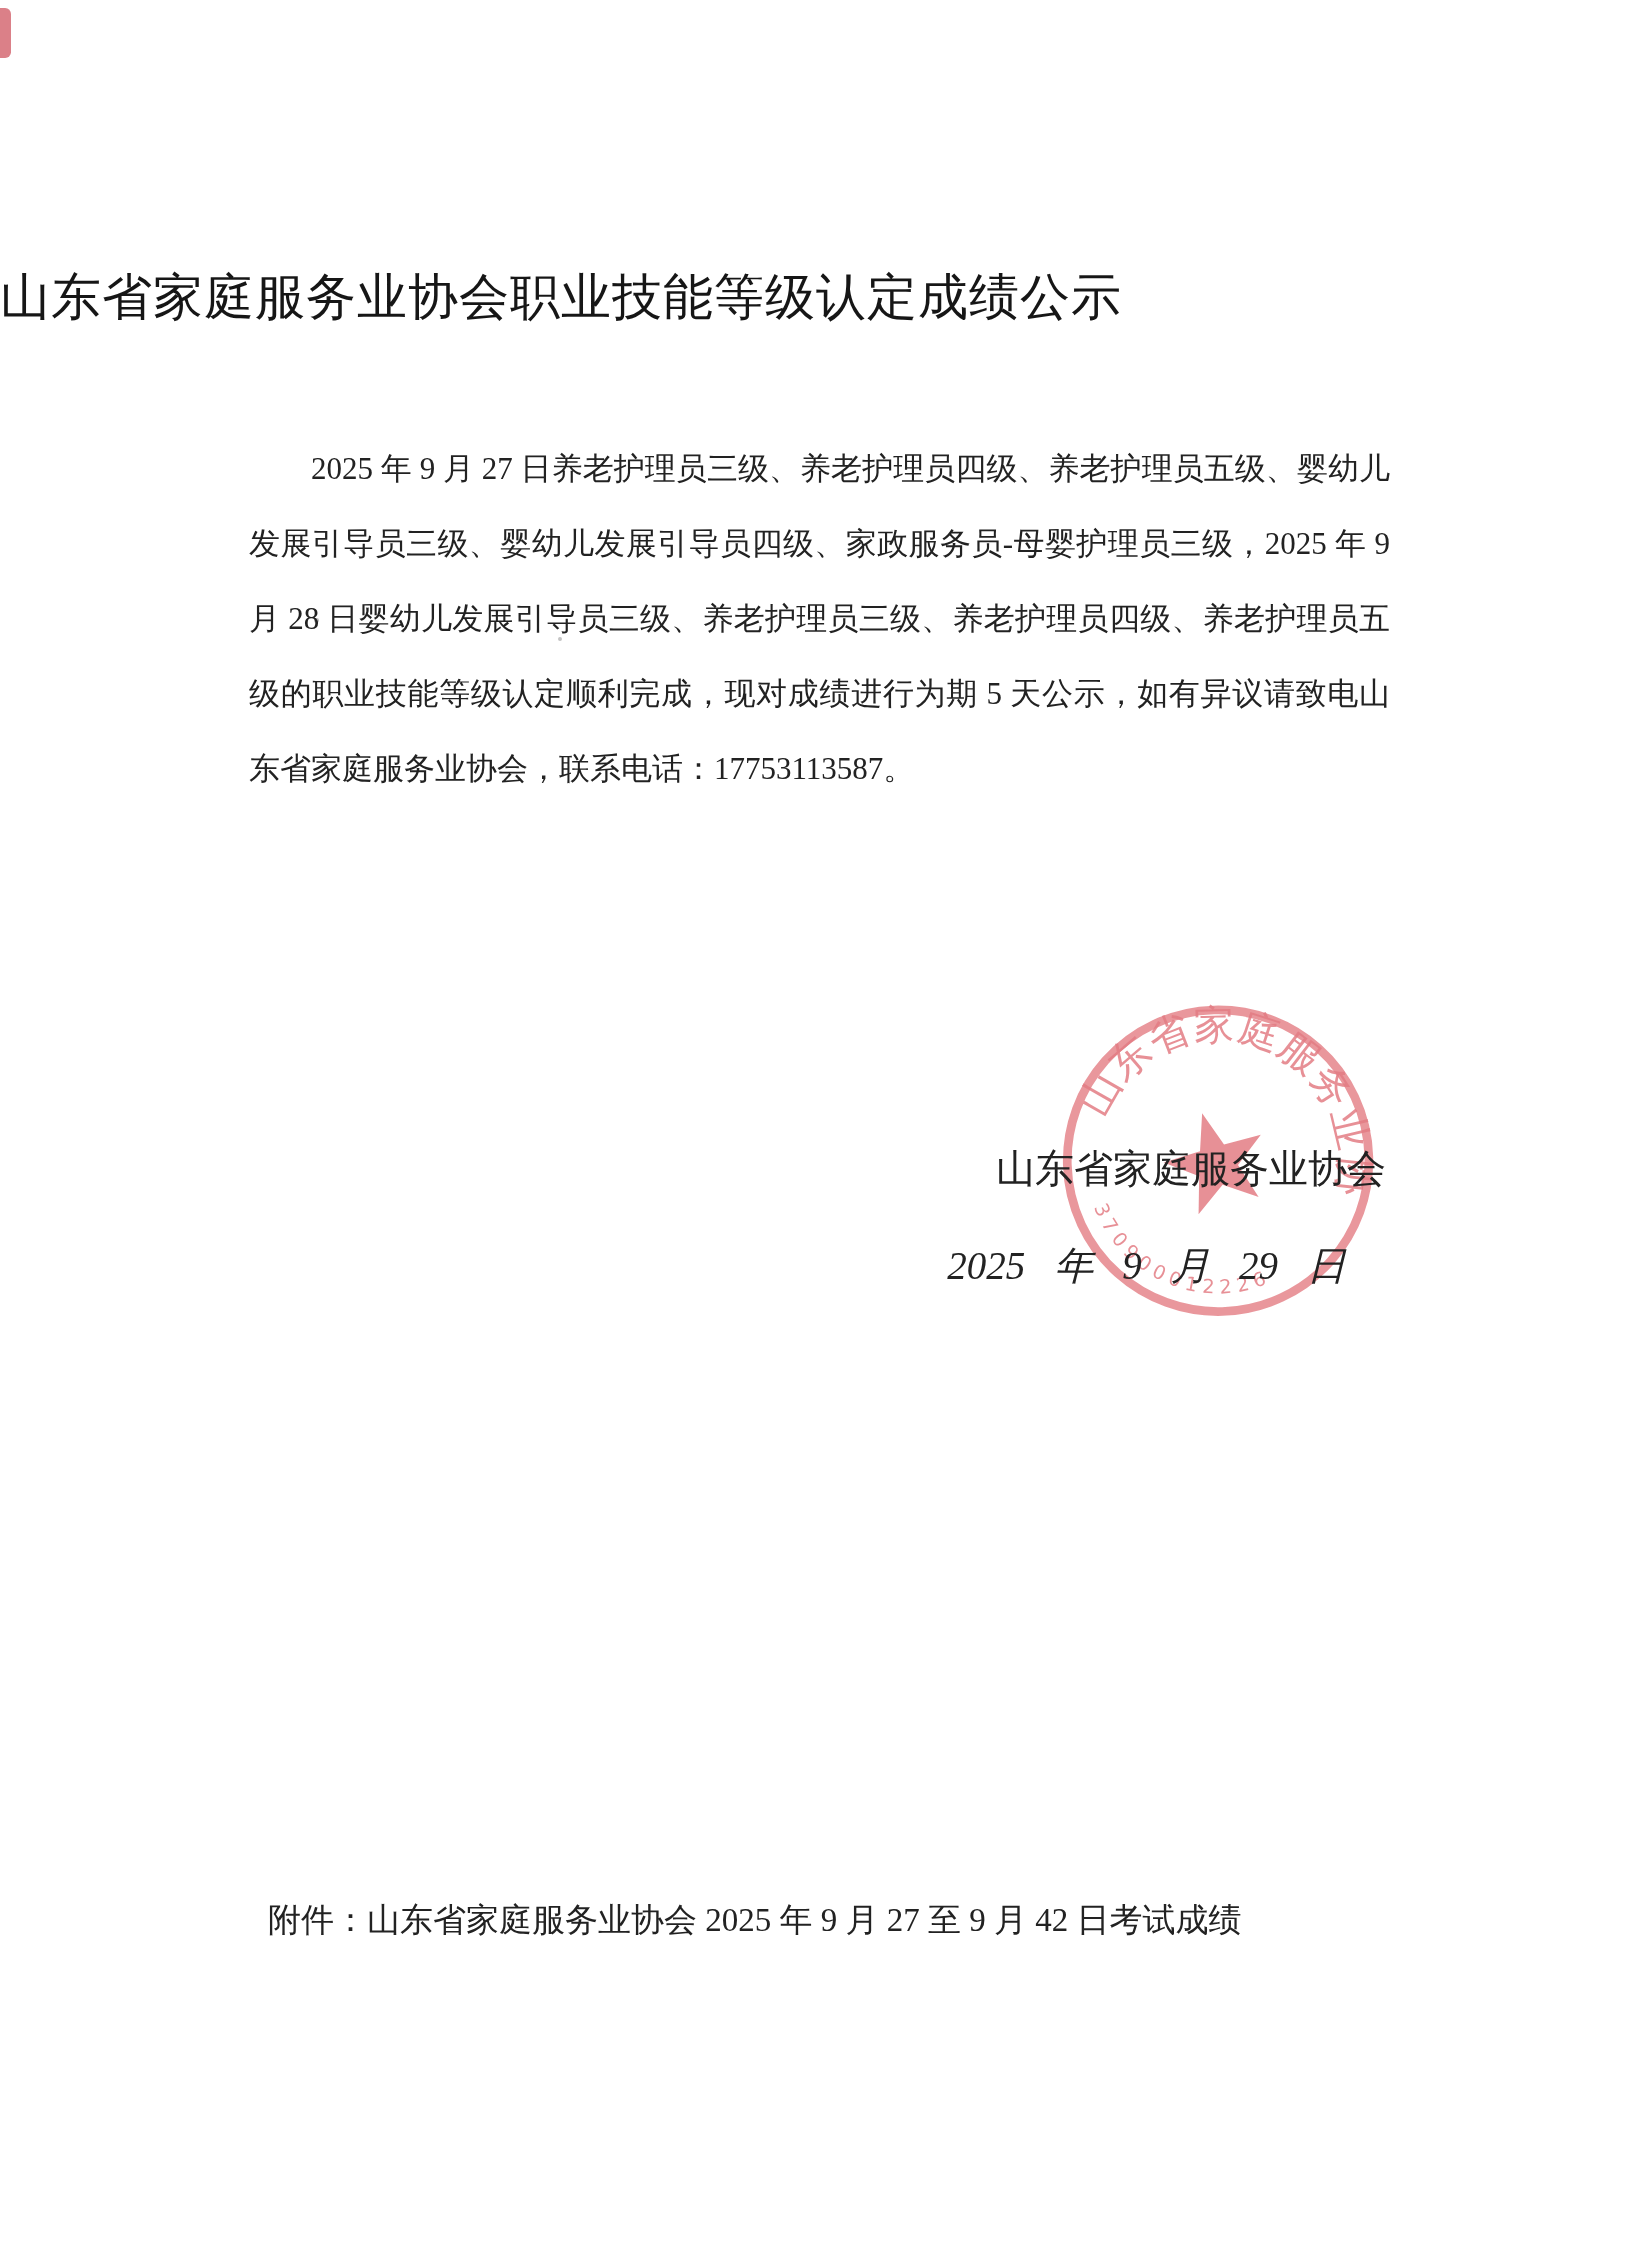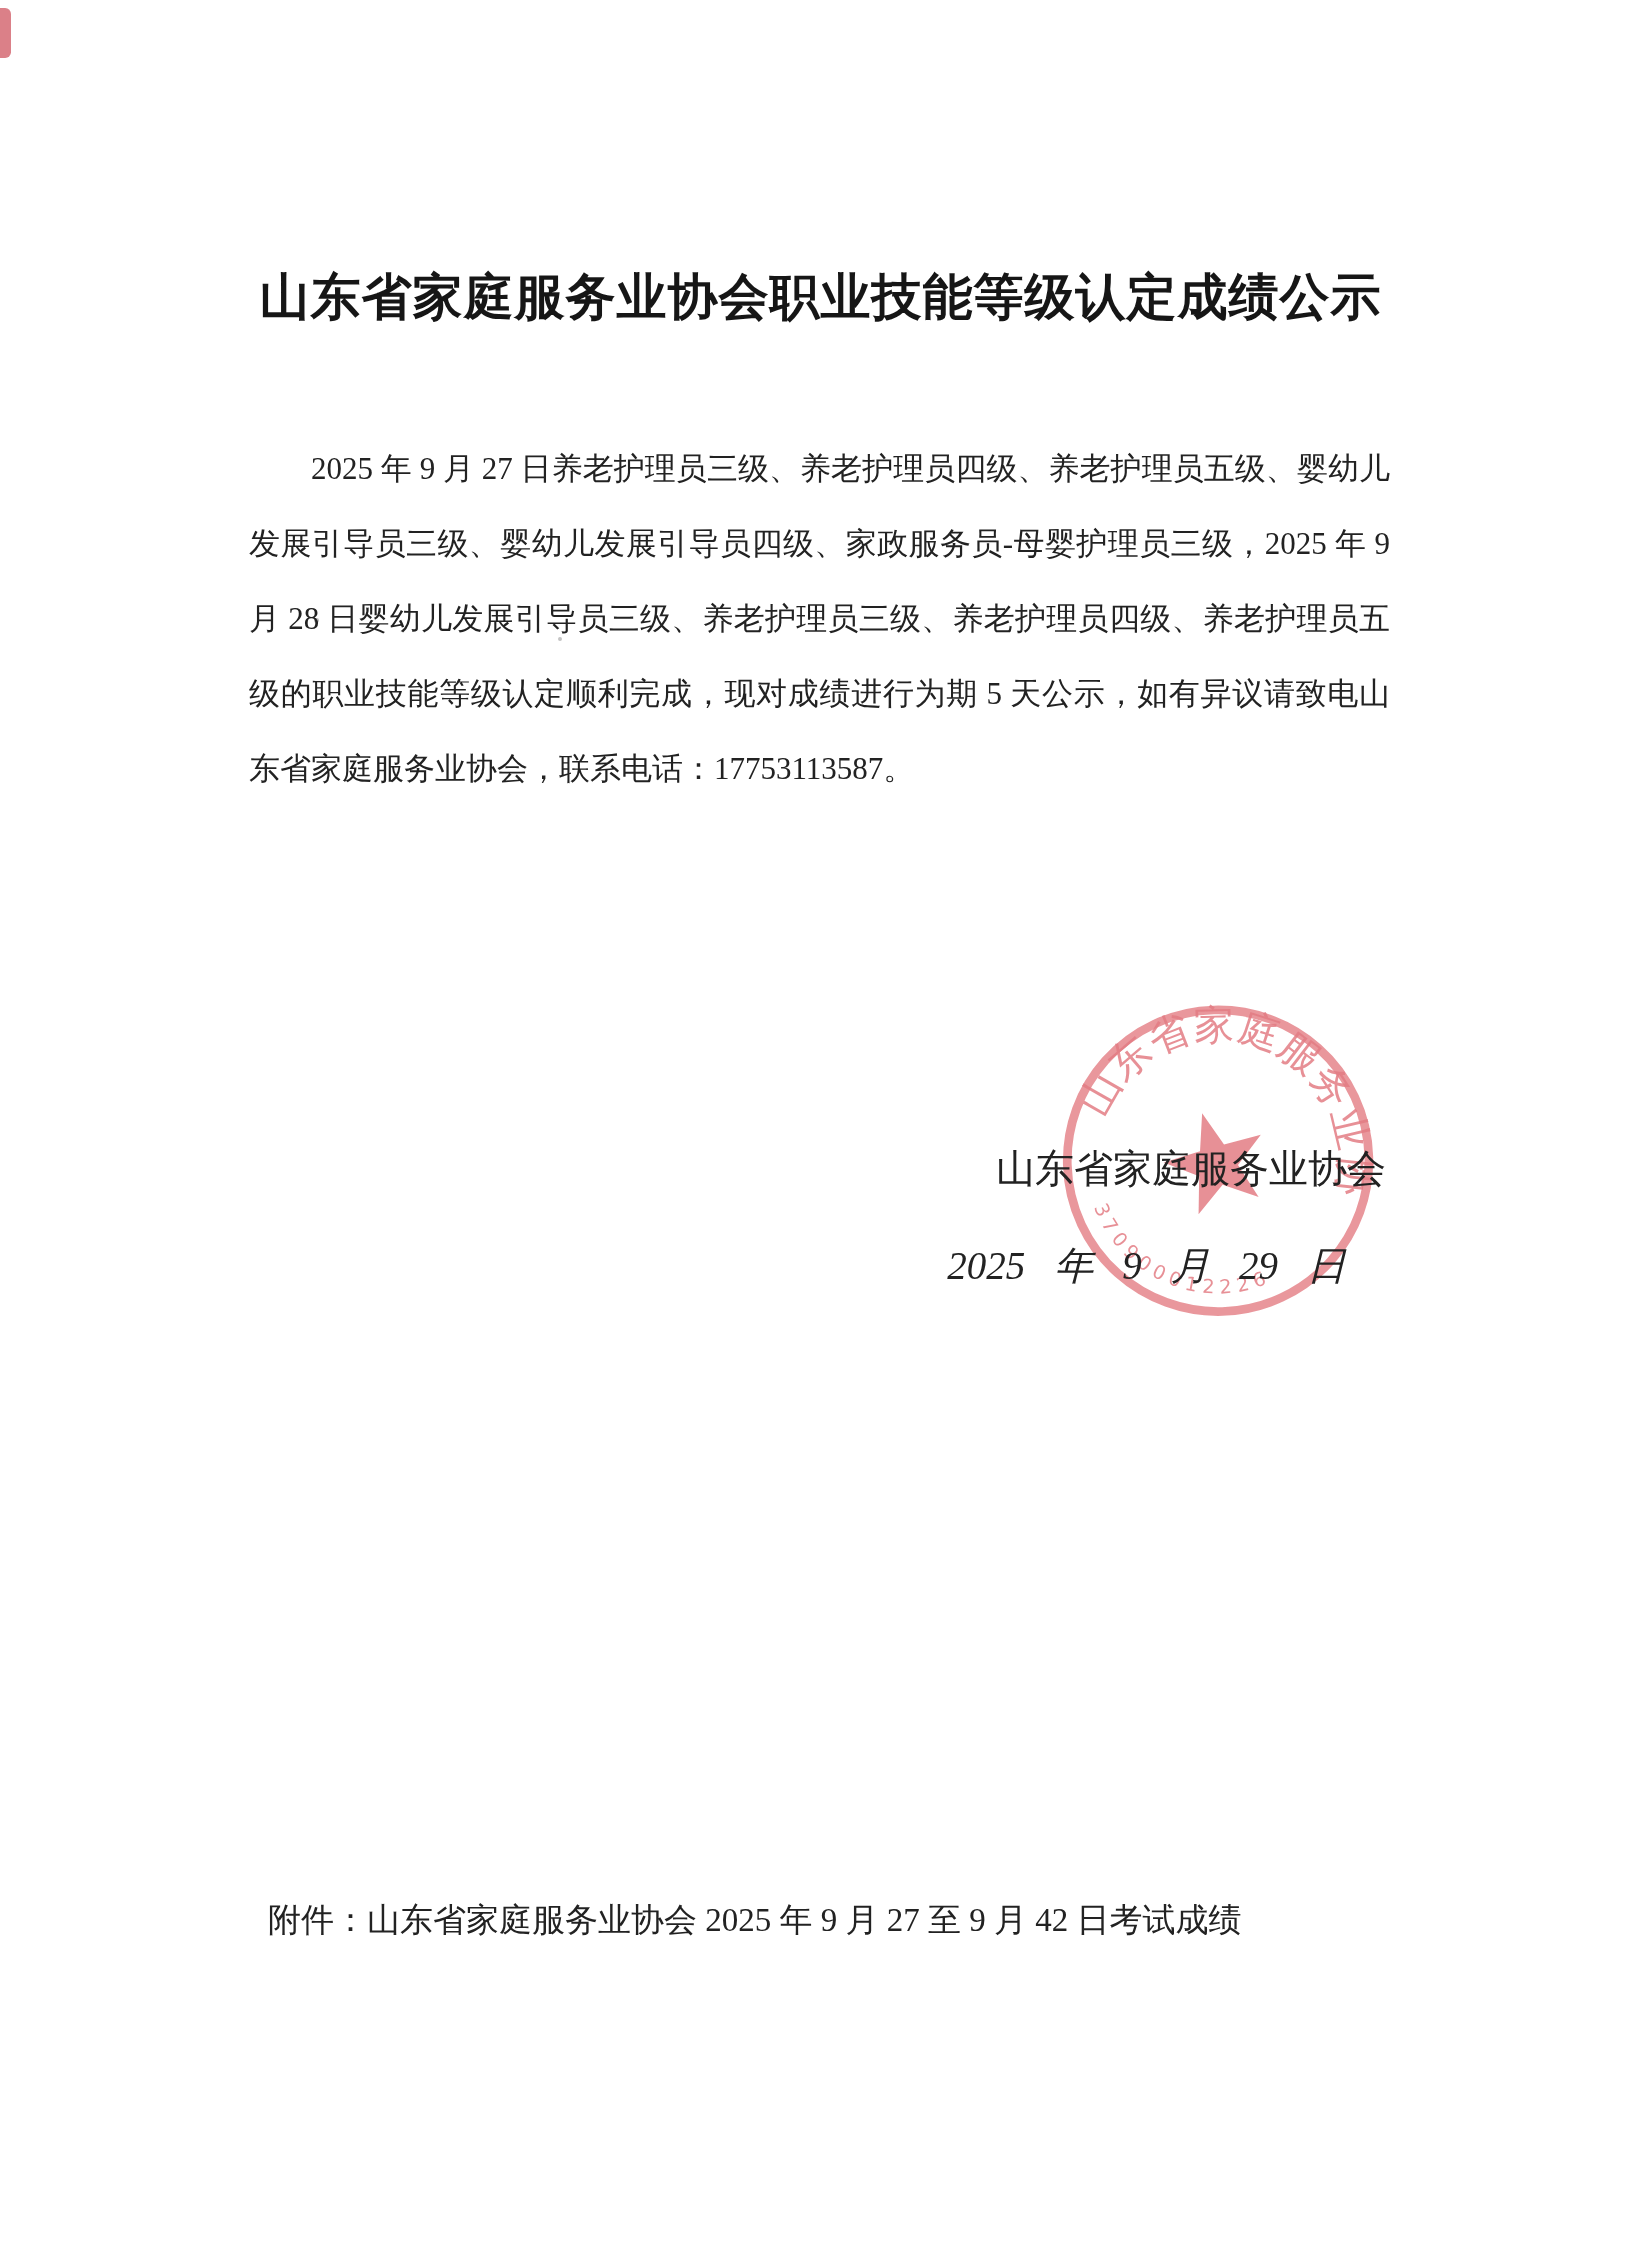--- a/index.html
+++ b/index.html
@@ -15,23 +15,23 @@
     background: #ffffff;
     overflow: hidden;
     font-family: "Liberation Serif", "DejaVu Serif", serif;
     color: #1f1f1f;
   }
   .doc-title {
     position: absolute;
     top: 230px;
     left: 0;
     width: 1641px;
-    text-align: center;
+    text-align: left;
     font-size: 50px;
-    font-weight: bold;
+    font-weight: normal;
     letter-spacing: 1px;
     color: #161616;
   }
   .doc-body {
     position: absolute;
     top: 400px;
     left: 249px;
     width: 1141px;
     font-size: 31px;
     line-height: 75px;

